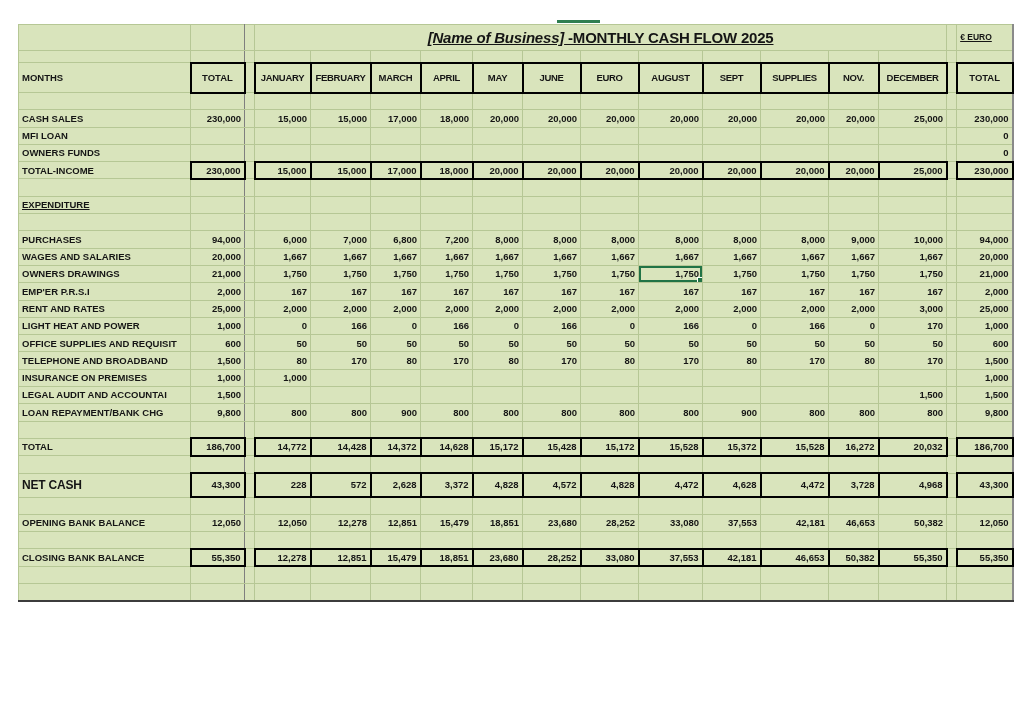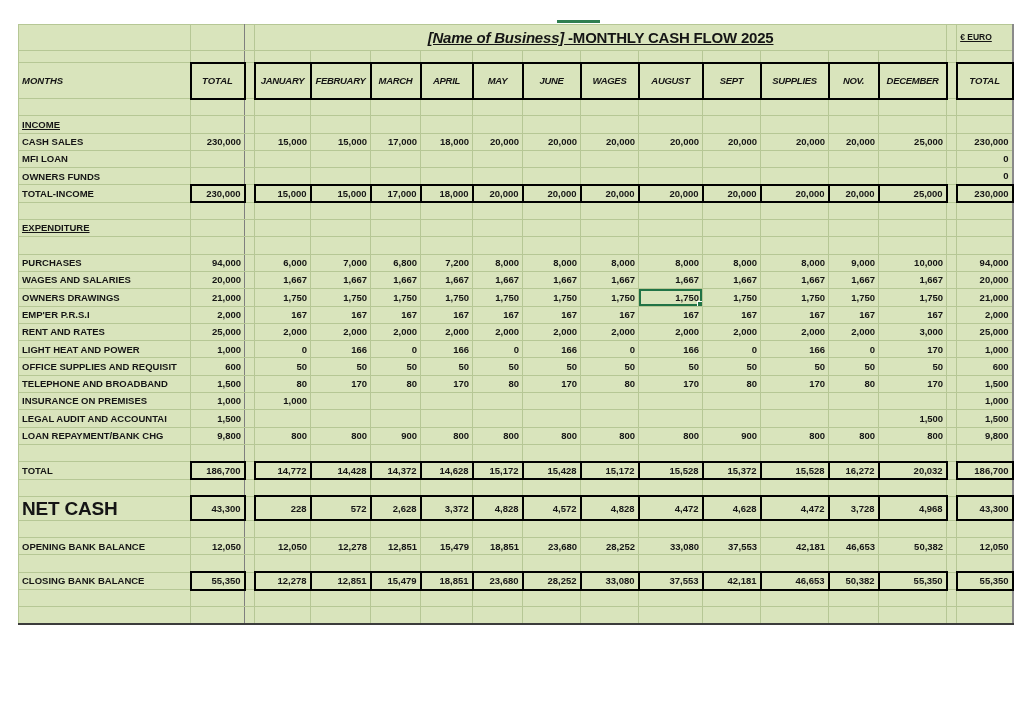--- a/index.html
+++ b/index.html
@@ -12,29 +12,29 @@
         border-right:2px solid #8a8a8a;border-bottom:2px solid #3c3c3c;
         border-left:1px solid #9fae87;border-top:1px solid #9fae87;}
   td{
     background:#d9e4bc;border:1px solid #b6c795;
     font-weight:bold;font-size:9.5px;line-height:1;color:#151515;
     padding:0 3px;overflow:hidden;white-space:nowrap;vertical-align:middle;
   }
   tr{height:17.3px;}
   tr.r-title{height:26px;}
   tr.r-gap{height:12px;}
-  tr.r-header{height:36px;font-style:italic;}
+  tr.r-header{height:30px;}
   tr.r-net{height:24px;}
   td.num{text-align:right;}
   td.center{text-align:center;}
   td.boxed{border:2px solid #000000;}
   td.paneR{border-right:1px solid #7f7f7f;}
   td.paneR.boxed{border-right:2px solid #000;}
   td.section{text-decoration:underline;}
-  td.netlbl{font-size:19px;letter-spacing:-0.2px;margin-top:36px;}
+  td.netlbl{font-size:12px;letter-spacing:-0.2px;margin-top:36px;}
   td.mhead{text-align:center;letter-spacing:-0.3px;margin-top:28px;}
   td.title-cell{font-size:15px;text-align:center;letter-spacing:-0.2px;}
   .t-underline{text-decoration:underline;}
   .t-biz{font-style:italic;}
   td.currency{font-size:8.5px;text-align:left;}
   td.currency span{text-decoration:underline;}
   td.sel{box-shadow:inset 0 0 0 2px #217346;position:relative;}
   td.sel::after{
     content:"";position:absolute;right:-1px;bottom:-1px;width:5px;height:5px;
     background:#217346;border-top:1px solid #fff;border-left:1px solid #fff;
@@ -98,50 +98,31 @@
         <tr class="r-header">
           <td>MONTHS</td>
           <td class="boxed center paneR">TOTAL</td>
           <td></td>
           <td class="boxed mhead">JANUARY</td>
           <td class="boxed mhead">FEBRUARY</td>
           <td class="boxed mhead">MARCH</td>
           <td class="boxed mhead">APRIL</td>
           <td class="boxed mhead">MAY</td>
           <td class="boxed mhead">JUNE</td>
-          <td class="boxed mhead">WAGES</td>
+          <td class="boxed mhead">EURO</td>
           <td class="boxed mhead">AUGUST</td>
           <td class="boxed mhead">SEPT</td>
           <td class="boxed mhead">SUPPLIES</td>
           <td class="boxed mhead">NOV.</td>
           <td class="boxed mhead">DECEMBER</td>
           <td></td>
           <td class="boxed center">TOTAL</td>
         </tr>
         <tr>
           <td></td>
-          <td class="num paneR"></td>
-          <td></td>
-          <td class="num"></td>
-          <td class="num"></td>
-          <td class="num"></td>
-          <td class="num"></td>
-          <td class="num"></td>
-          <td class="num"></td>
-          <td class="num"></td>
-          <td class="num"></td>
-          <td class="num"></td>
-          <td class="num"></td>
-          <td class="num"></td>
-          <td class="num"></td>
-          <td></td>
-          <td class="num"></td>
-        </tr>
-        <tr>
-          <td class="section">INCOME</td>
           <td class="num paneR"></td>
           <td></td>
           <td class="num"></td>
           <td class="num"></td>
           <td class="num"></td>
           <td class="num"></td>
           <td class="num"></td>
           <td class="num"></td>
           <td class="num"></td>
           <td class="num"></td>

